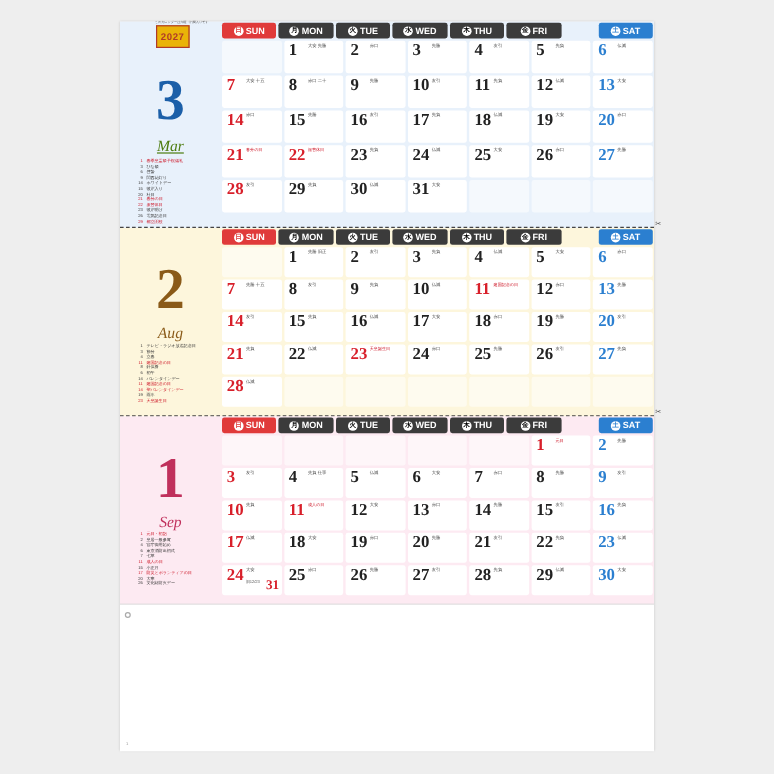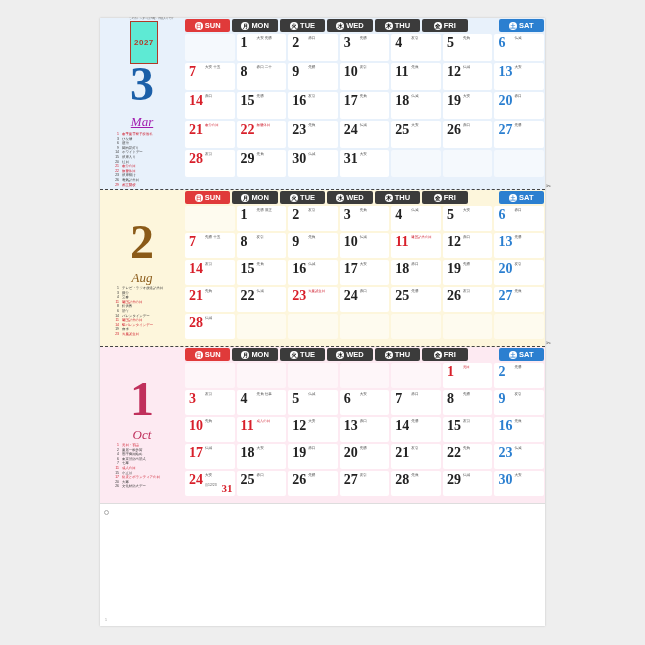--- a/index.html
+++ b/index.html
@@ -28,25 +28,25 @@
   .tail{height:122px;background:#ffffff;position:relative;}
 
   
   .leftcol{
     position:absolute;left:0;top:0;width:84px;height:100%;
     box-sizing:border-box;
   }
   .yearbox{
     position:absolute;left:30px;top:3px;
     border:1px solid #b03a28;
-    background:#5eead4;
+    background:#eab308;
     color:#b03a28;
     font-size:8px;
     line-height:9px;
-    padding:16px 3px;
+    padding:4px 3px;
     font-weight:bold;
     letter-spacing:.5px;
   }
   .tinytop{
     position:absolute;left:29px;top:-1px;width:54px;
     font-size:2.6px;line-height:3px;color:#555;
     white-space:nowrap;overflow:hidden;
   }
   .bignum{
     position:absolute;
@@ -58,21 +58,21 @@
     line-height:48px;
   }
   .m3 .bignum{top:42px;color:#1b5fa8;}
   .m2 .bignum{top:28px;color:#8a5a18;}
   .m1 .bignum{top:28px;color:#c0305c;}
   .mname{
     position:absolute;left:0;width:84px;text-align:center;
     font-family:"Liberation Serif", serif;
     font-size:13px;font-style:italic;
   }
-  .m3 .mname{top:96px;color:#a21caf;text-decoration:underline;}
+  .m3 .mname{top:96px;color:#4d7c0f;text-decoration:underline;}
   .m2 .mname{top:80px;color:#8a5a18;}
   .m1 .mname{top:80px;color:#c0305c;}
 
   .notes{
     position:absolute;left:6px;width:76px;
     font-size:3.4px;line-height:4.6px;
     color:#333;
   }
   .m3 .notes{top:114px;}
   .m2 .notes{top:96px;}
@@ -547,21 +547,21 @@
           <div class="cell empty"></div>
           <div class="cell empty"></div>
         </div>
       </div>
     </div>
   </div>
 
   <div class="month-block m1">
     <div class="leftcol">
       <div class="bignum">1</div>
-      <div class="mname">Oct</div>
+      <div class="mname">Sep</div>
       <div class="notes">
         <div class="note red"><span class="d">1</span><span>元日・初詣</span></div>
         <div class="note"><span class="d">2</span><span>皇居一般参賀</span></div>
         <div class="note"><span class="d">4</span><span>官庁御用始め</span></div>
         <div class="note"><span class="d">6</span><span>東京消防出初式</span></div>
         <div class="note"><span class="d">7</span><span>七草</span></div>
         <div class="note red"><span class="d">11</span><span>成人の日</span></div>
         <div class="note"><span class="d">15</span><span>小正月</span></div>
         <div class="note red"><span class="d">17</span><span>防災とボランティアの日</span></div>
         <div class="note"><span class="d">20</span><span>大寒</span></div>

